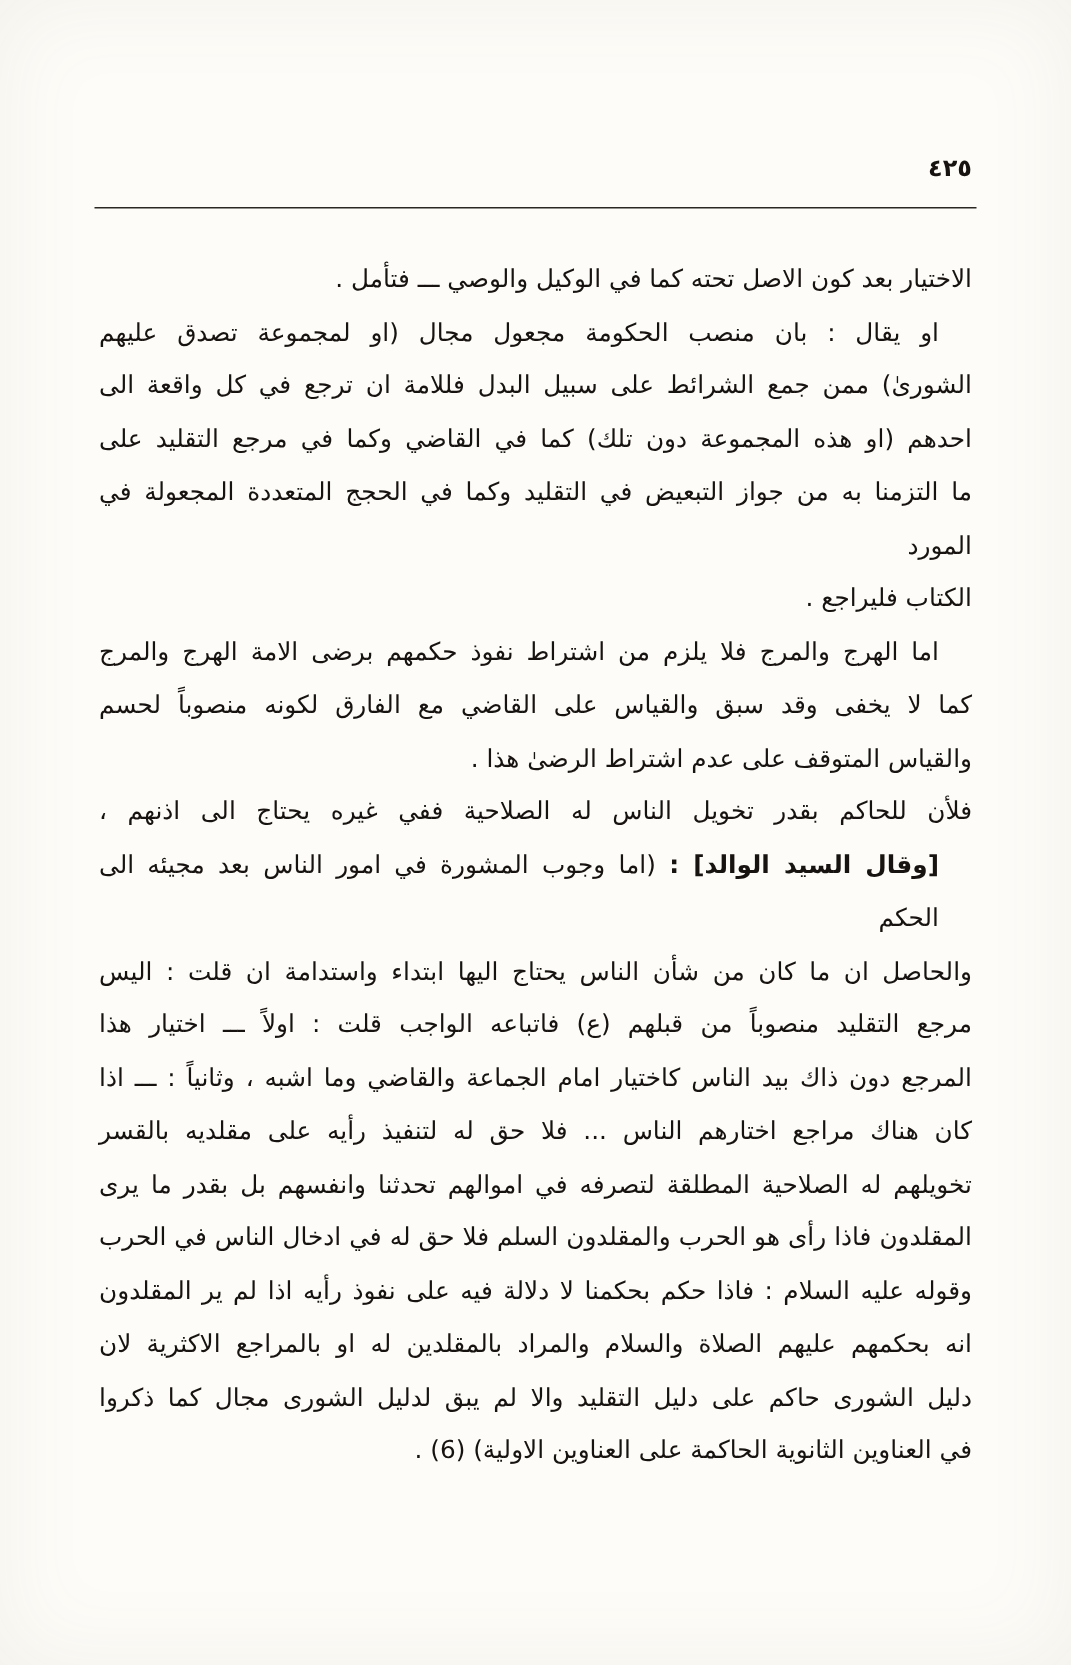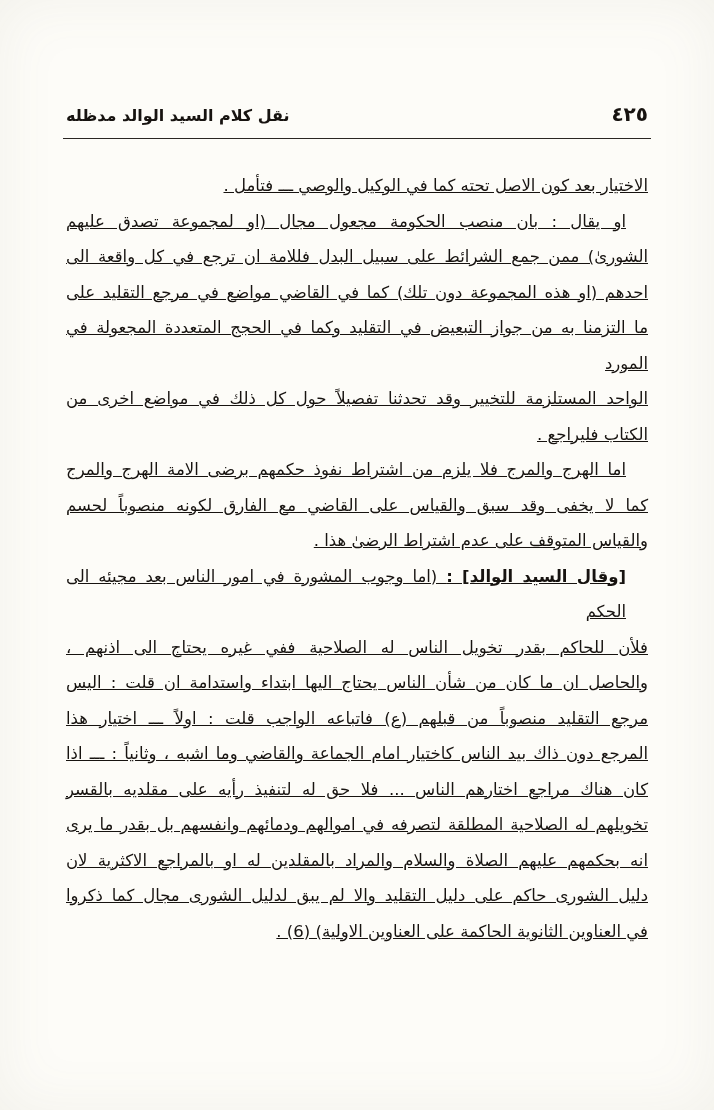--- a/index.html
+++ b/index.html
@@ -24,21 +24,21 @@
     top: 102px;
     right: 66px;
     left: 66px;
     display: flex;
     justify-content: space-between;
     align-items: baseline;
     font-weight: bold;
     font-size: 16px;
   }
   .header-title { letter-spacing: 0; }
-  .page-number { font-size: 20px; }
+  .page-number { font-size: 16px; }
   .header-rule {
     position: absolute;
     top: 138px;
     right: 63px;
     left: 63px;
     height: 0;
     border-top: 1.6px solid #2a2622;
   }
   .body-text {
     position: absolute;
@@ -46,58 +46,57 @@
     right: 66px;
     left: 66px;
     font-size: 16.5px;
     line-height: 35.5px;
     text-align: justify;
   }
   .line {
     text-align: justify;
     text-align-last: justify;
     white-space: normal;
-    text-decoration: underline;
   }
   .line.last {
     text-align-last: right;
   }
   .line.indent {
     padding-right: 22px;
   }
   .bold { font-weight: bold; }
 </style>
 </head>
 <body>
 
 <div class="page">
 
   <div class="header-row">
     <span class="page-number">٤٢٥</span>
-    <span class="header-title">نقل كلام السيد الوالد مدظله</span>
   </div>
 
   <div class="header-rule"></div>
 
   <div class="body-text">
       <div class="line last">الاختيار بعد كون الاصل تحته كما في الوكيل والوصي ـــ فتأمل .</div>
       <div class="line indent">او يقال : بان منصب الحكومة مجعول مجال (او لمجموعة تصدق عليهم</div>
       <div class="line">الشورىٰ) ممن جمع الشرائط على سبيل البدل فللامة ان ترجع في كل واقعة الى</div>
-      <div class="line">احدهم (او هذه المجموعة دون تلك) كما في القاضي مواضع في مرجع التقليد على</div>
+      <div class="line">احدهم (او هذه المجموعة دون تلك) كما في القاضي وكما في مرجع التقليد على</div>
       <div class="line">ما التزمنا به من جواز التبعيض في التقليد وكما في الحجج المتعددة المجعولة في المورد</div>
-      <div class="line">الواحد المستلزمة للتخيير وقد تحدثنا تفصيلاً حول كل ذلك في مواضع اخرى من</div>
       <div class="line last">الكتاب فليراجع .</div>
       <div class="line indent">اما الهرج والمرج فلا يلزم من اشتراط نفوذ حكمهم برضى الامة الهرج والمرج</div>
       <div class="line">كما لا يخفى وقد سبق والقياس على القاضي مع الفارق لكونه منصوباً لحسم</div>
       <div class="line last">والقياس المتوقف على عدم اشتراط الرضىٰ هذا .</div>
+      <div class="line">فلأن للحاكم بقدر تخويل الناس له الصلاحية ففي غيره يحتاج الى اذنهم ،</div>
       <div class="line indent"><span class="bold">[وقال السيد الوالد] :</span> (اما وجوب المشورة في امور الناس بعد مجيئه الى الحكم</div>
-      <div class="line">فلأن للحاكم بقدر تخويل الناس له الصلاحية ففي غيره يحتاج الى اذنهم ،</div>
       <div class="line">والحاصل ان ما كان من شأن الناس يحتاج اليها ابتداء واستدامة ان قلت : اليس</div>
       <div class="line">مرجع التقليد منصوباً من قبلهم (ع) فاتباعه الواجب قلت : اولاً ـــ اختيار هذا</div>
       <div class="line">المرجع دون ذاك بيد الناس كاختيار امام الجماعة والقاضي وما اشبه ، وثانياً : ـــ اذا</div>
       <div class="line">كان هناك مراجع اختارهم الناس ... فلا حق له لتنفيذ رأيه على مقلديه بالقسر</div>
-      <div class="line">تخويلهم له الصلاحية المطلقة لتصرفه في اموالهم ودمائهم وانفسهم بل بقدر ما يرى</div>
+      <div class="line">تخويلهم له الصلاحية المطلقة لتصرفه في اموالهم تحدثنا وانفسهم بل بقدر ما يرى</div>
+      <div class="line">المقلدون فاذا رأى هو الحرب والمقلدون السلم فلا حق له في ادخال الناس في الحرب</div>
+      <div class="line">وقوله عليه السلام : فاذا حكم بحكمنا لا دلالة فيه على نفوذ رأيه اذا لم ير المقلدون</div>
       <div class="line">انه بحكمهم عليهم الصلاة والسلام والمراد بالمقلدين له او بالمراجع الاكثرية لان</div>
       <div class="line">دليل الشورى حاكم على دليل التقليد والا لم يبق لدليل الشورى مجال كما ذكروا</div>
       <div class="line last">في العناوين الثانوية الحاكمة على العناوين الاولية) (6) .</div>
     </div>
 
 </div>
 
 </body></html>

